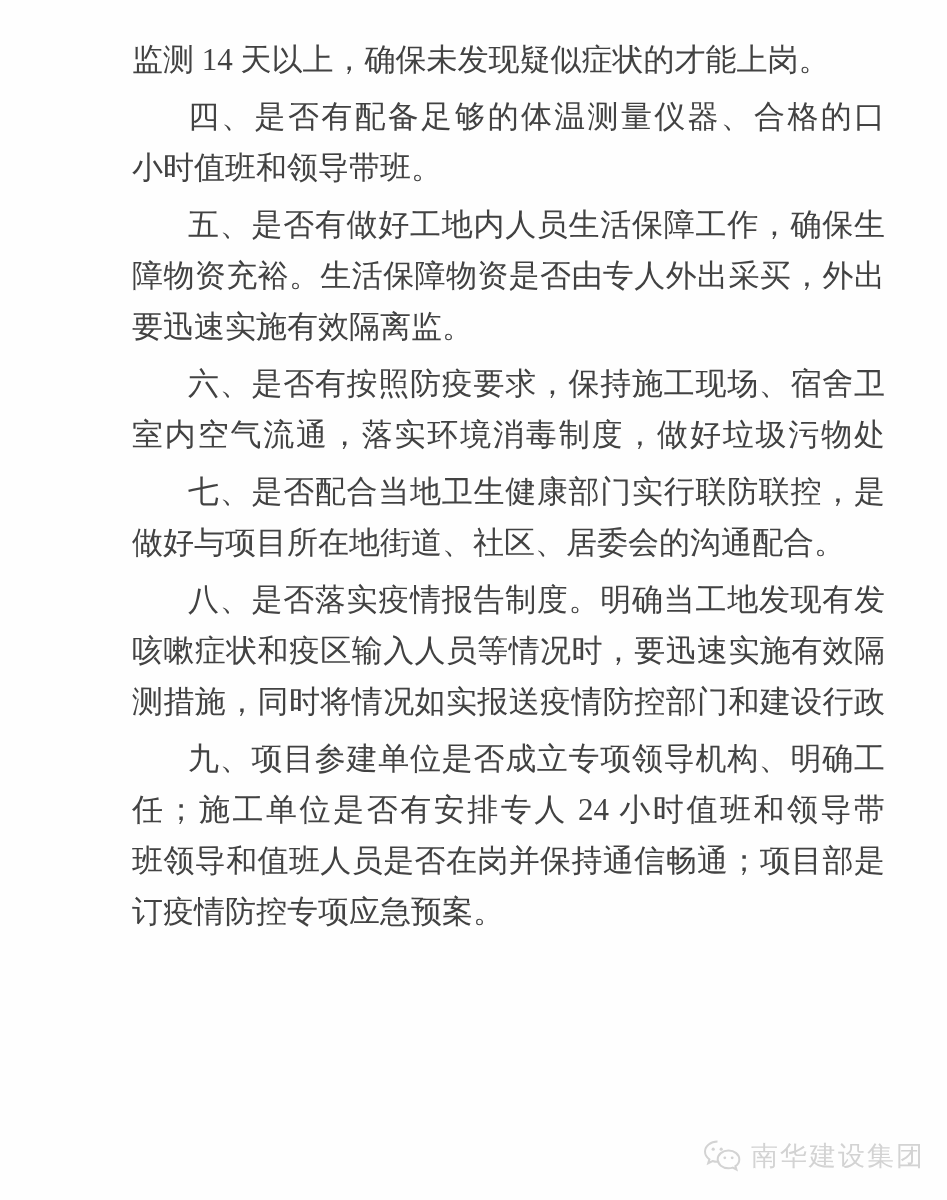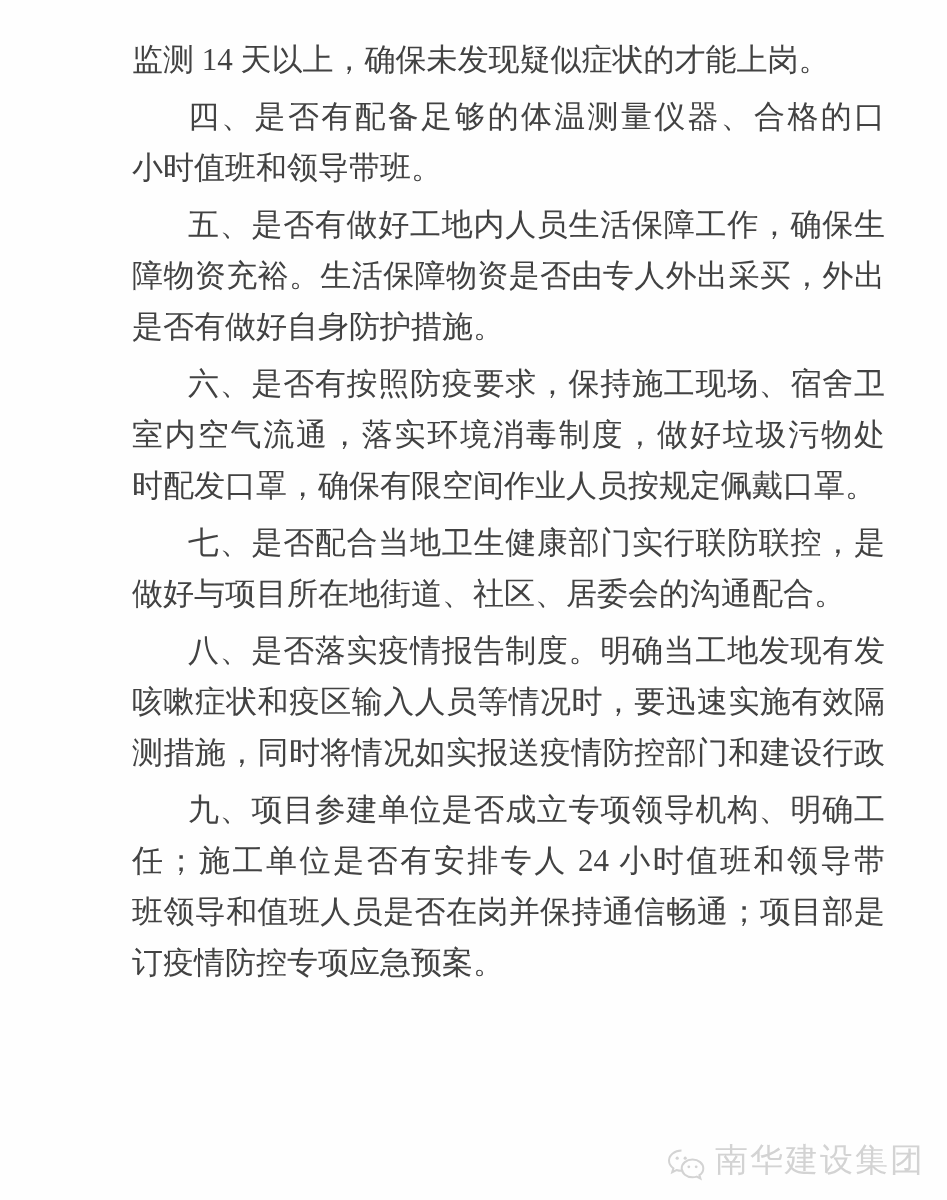--- a/index.html
+++ b/index.html
@@ -50,21 +50,21 @@
     text-indent: 56px;
   }
   .watermark {
     position: absolute;
     top: 1138px;
     right: 22px;
     display: flex;
     align-items: flex-end;
     gap: 8px;
     color: #d3d3d3;
-    font-size: 33px;
+    font-size: 27px;
     letter-spacing: 2px;
     font-family: Liberation Sans, sans-serif;
   }
   .wicon {
     display: inline-block;
     width: 42px;
     height: 36px;
   }
   .wicon svg {
     display: block;
@@ -81,26 +81,25 @@
       <div class="para">
         <div class="line">监测 14 天以上，确保未发现疑似症状的才能上岗。</div>
       </div>
       <div class="para">
         <div class="line just indent">四、是否有配备足够的体温测量仪器、合格的口罩、消</div>
         <div class="line">小时值班和领导带班。</div>
       </div>
       <div class="para">
         <div class="line just indent">五、是否有做好工地内人员生活保障工作，确保生活保</div>
         <div class="line just">障物资充裕。生活保障物资是否由专人外出采买，外出人员</div>
-        <div class="line">是否有做好自身防护措施。</div>
+        <div class="line">要迅速实施有效隔离监。</div>
       </div>
       <div class="para">
         <div class="line just indent">六、是否有按照防疫要求，保持施工现场、宿舍卫生及</div>
         <div class="line just">室内空气流通，落实环境消毒制度，做好垃圾污物处理，按</div>
-        <div class="line">时配发口罩，确保有限空间作业人员按规定佩戴口罩。</div>
       </div>
       <div class="para">
         <div class="line just indent">七、是否配合当地卫生健康部门实行联防联控，是否有</div>
         <div class="line">做好与项目所在地街道、社区、居委会的沟通配合。</div>
       </div>
       <div class="para">
         <div class="line just indent">八、是否落实疫情报告制度。明确当工地发现有发烧、</div>
         <div class="line just">咳嗽症状和疫区输入人员等情况时，要迅速实施有效隔离监</div>
         <div class="line just">测措施，同时将情况如实报送疫情防控部门和建设行政主管</div>
       </div>

